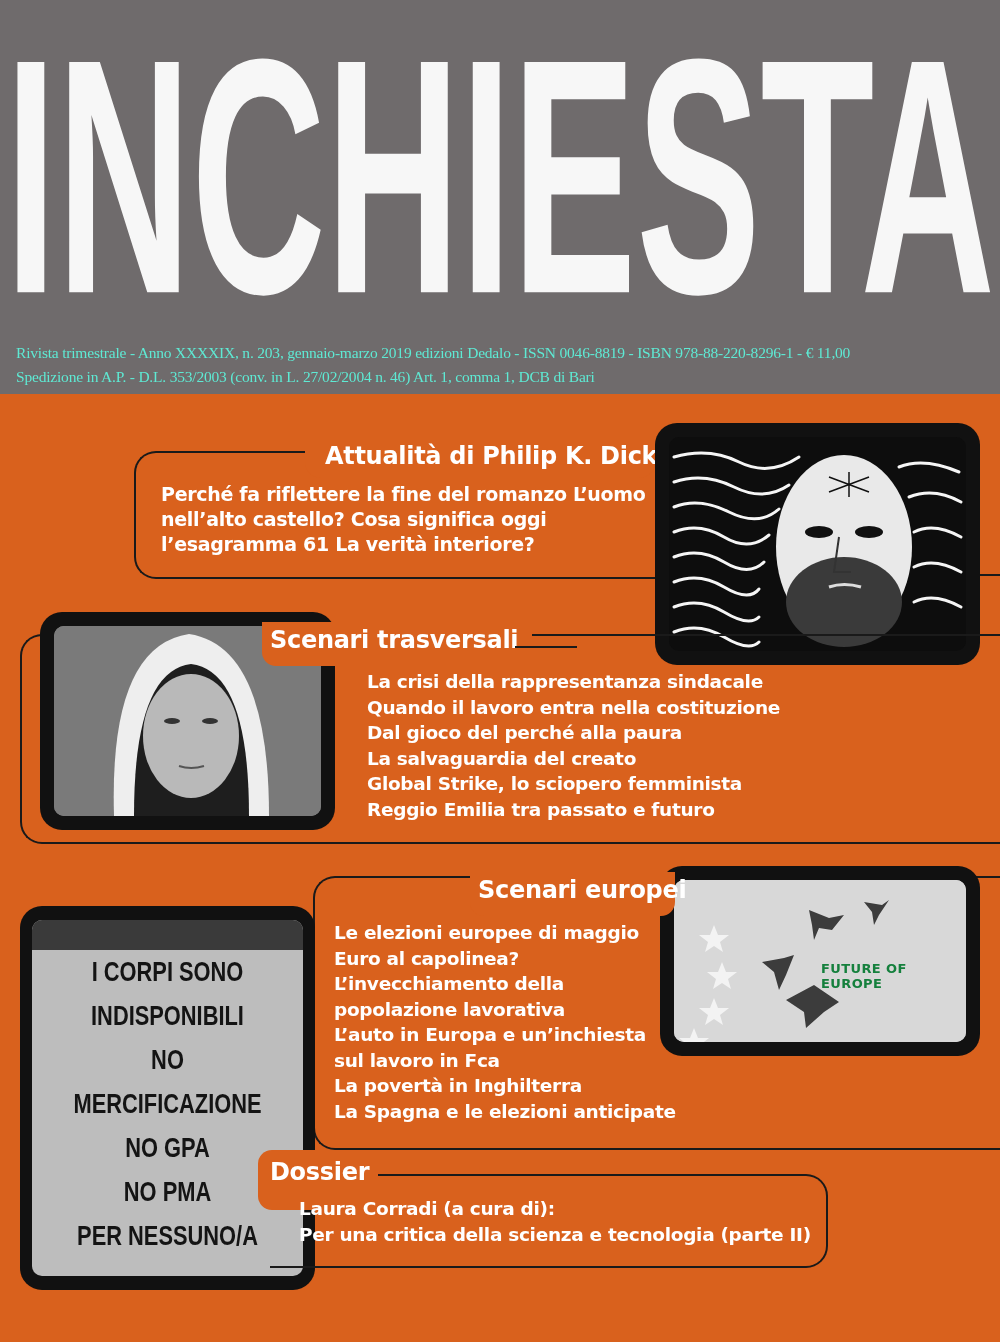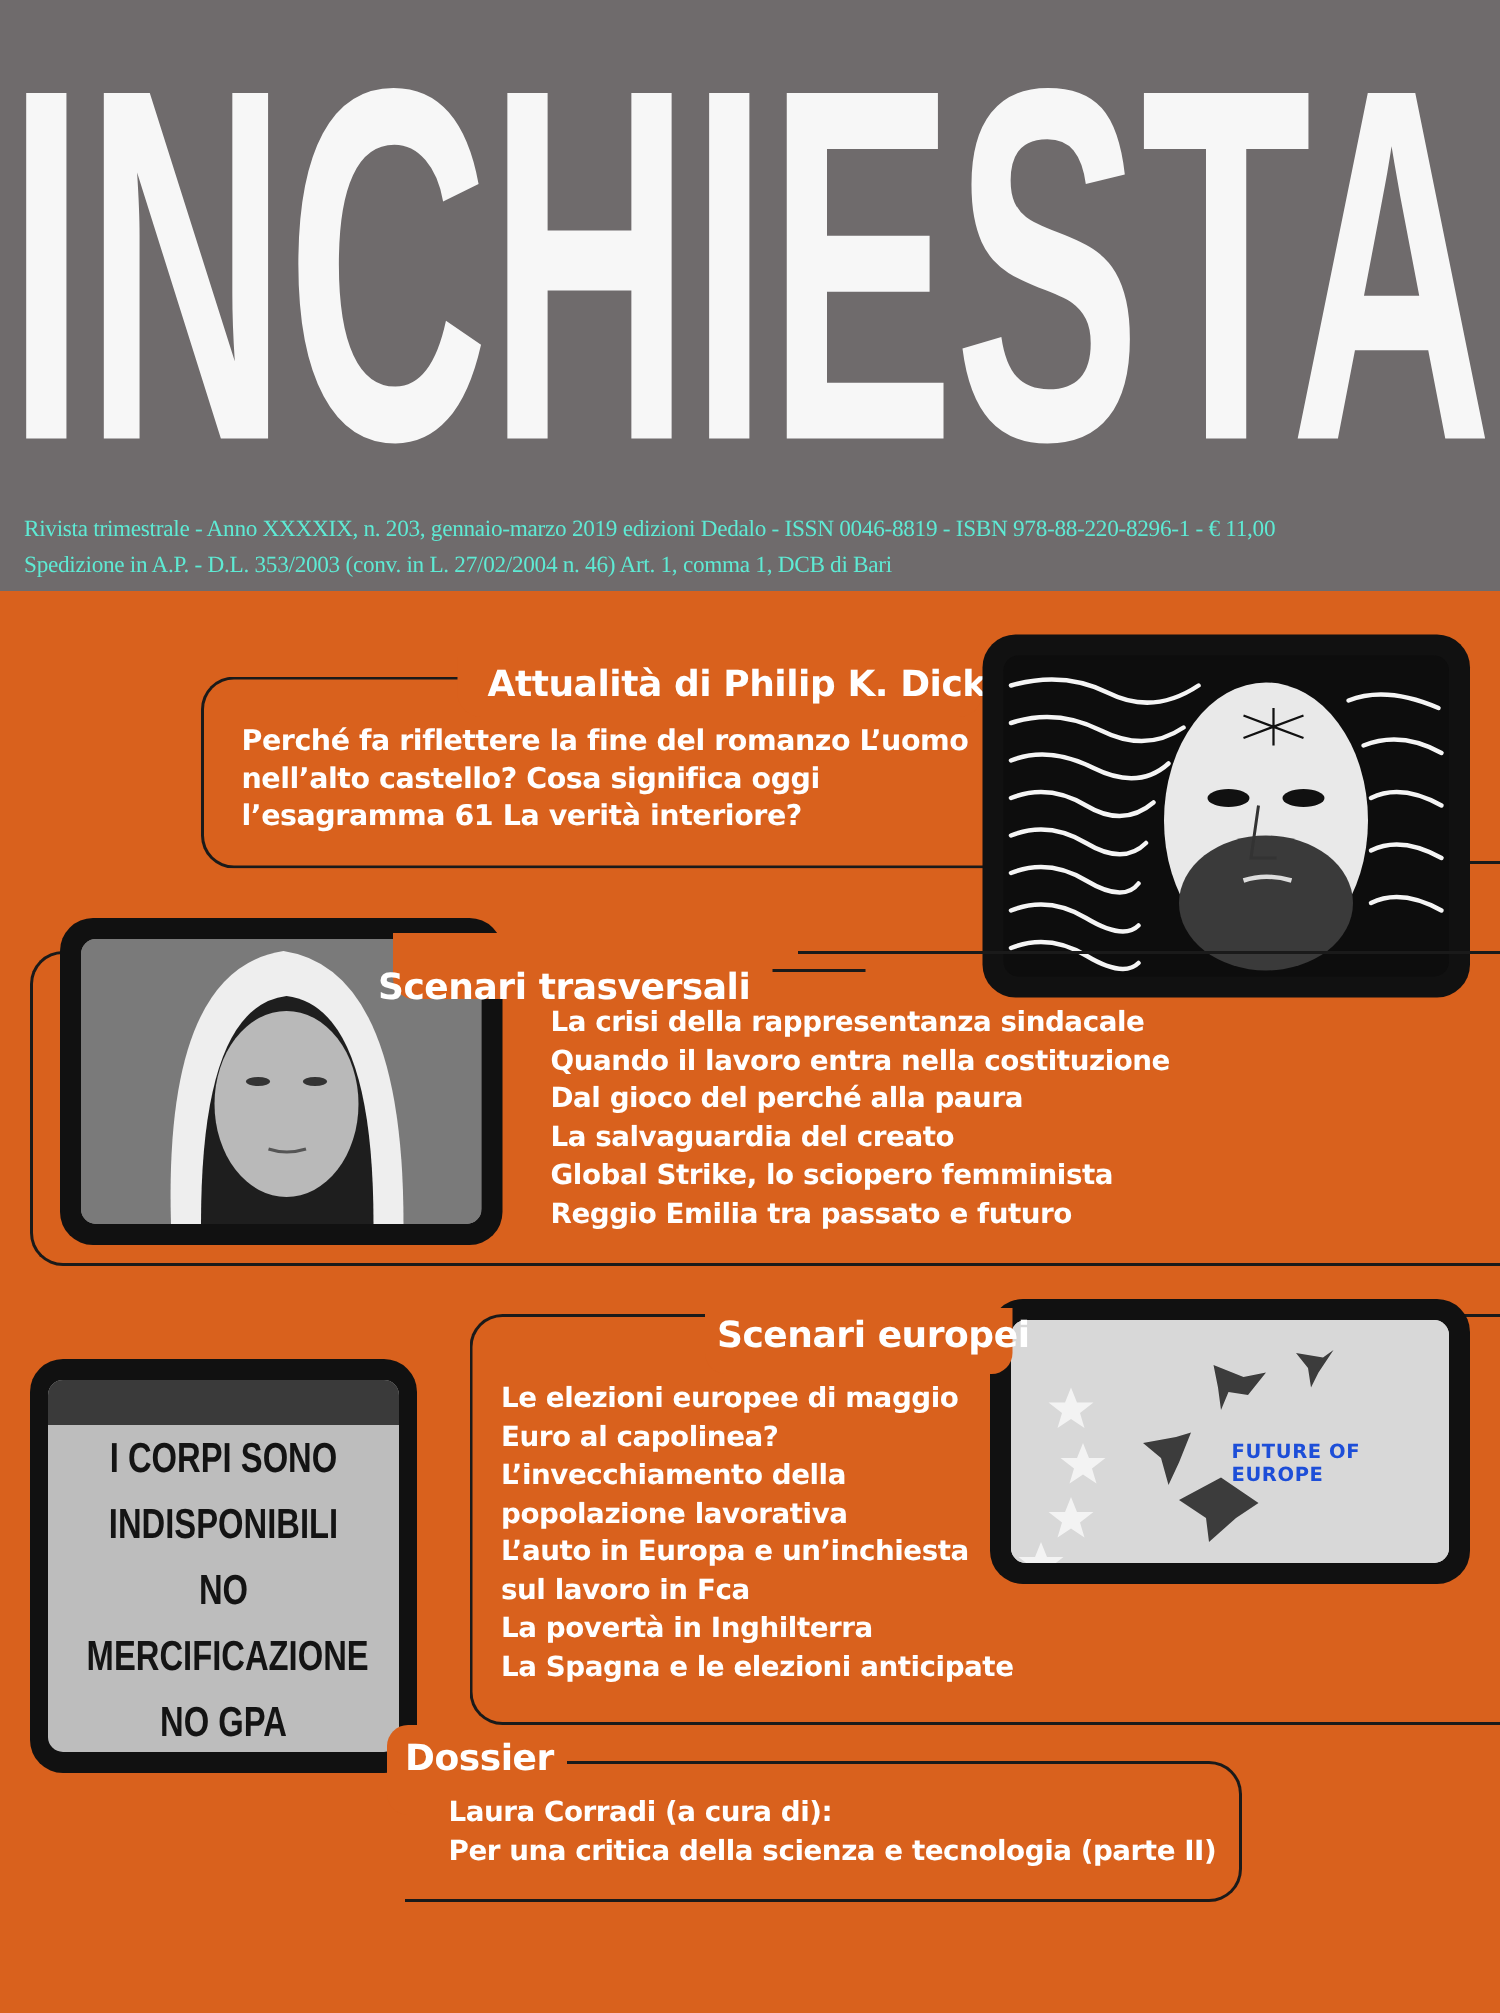--- a/index.html
+++ b/index.html
@@ -112,21 +112,21 @@
       <path d="M60 190 Q55 20 135 8 Q215 20 215 190 Z" fill="#eeeeee"></path>
       <path d="M80 190 Q80 45 137 38 Q195 45 195 190 Z" fill="#1e1e1e"></path>
       <ellipse cx="137" cy="110" rx="48" ry="62" fill="#b9b9b9"></ellipse>
       <ellipse cx="118" cy="95" rx="8" ry="3" fill="#333"></ellipse>
       <ellipse cx="156" cy="95" rx="8" ry="3" fill="#333"></ellipse>
       <path d="M125 140 Q137 144 150 140" stroke="#555" stroke-width="2" fill="none"></path>
     </svg>
   </div>
 </div>
 <div class="tab-bg" style="left:262px; top:622px; width:270px; height:44px; border-radius:0 0 0 14px;"></div>
-<div class="section-title" style="left:252px; top:626px;margin-top:18px;">Scenari trasversali</div>
+<div class="section-title" style="left:270px; top:626px;">Scenari trasversali</div>
 <div class="hr" style="left:515px; top:646px; width:62px;"></div>
 <div class="items" style="left:367px; top:669px;">
   <div>La crisi della rappresentanza sindacale</div>
   <div>Quando il lavoro entra nella costituzione</div>
   <div>Dal gioco del perché  alla paura</div>
   <div>La salvaguardia del creato</div>
   <div>Global Strike, lo sciopero femminista</div>
   <div>Reggio Emilia tra passato e futuro</div>
 </div>
 
@@ -141,37 +141,37 @@
         <polygon points="40,118 44,128 55,128 46,135 49,145 40,139 31,145 34,135 25,128 36,128"></polygon>
         <polygon points="20,148 24,158 35,158 26,165 29,175 20,169 11,175 14,165 5,158 16,158"></polygon>
       </g>
       <g fill="#3c3c3c">
         <polygon points="135,30 155,38 170,35 158,50 145,48 140,60 138,45"></polygon>
         <polygon points="190,22 208,25 215,20 205,35 200,45 198,32"></polygon>
         <polygon points="88,82 110,78 120,75 112,95 105,110 100,92"></polygon>
         <polygon points="112,120 140,105 165,122 150,132 132,148 130,132"></polygon>
       </g>
     </svg>
-    <div style="position:absolute; left:147px; top:81px; font-weight:bold; font-size:13px; color:#1d4ed8; letter-spacing:0.4px;">FUTURE OF EUROPE</div>
+    <div style="position:absolute; left:147px; top:81px; font-weight:bold; font-size:13px; color:#15803d; letter-spacing:0.4px;">FUTURE OF EUROPE</div>
   </div>
 </div>
 <div class="tab-bg" style="left:470px; top:872px; width:205px; height:44px; border-radius:0 0 14px 14px;"></div>
 <div class="section-title" style="left:478px; top:876px;">Scenari europei</div>
 <div class="items" style="left:334px; top:920px;">
   <div>Le elezioni europee di maggio</div>
   <div>Euro al capolinea?</div>
   <div>L’invecchiamento della</div>
   <div>popolazione lavorativa</div>
   <div>L’auto in Europa  e un’inchiesta</div>
   <div>sul lavoro in Fca</div>
   <div>La povertà in Inghilterra</div>
   <div>La Spagna e le elezioni anticipate</div>
 </div>
 
-<div class="frame" style="left:20px; top:906px; width:258px; height:276px;">
+<div class="frame" style="left:20px; top:906px; width:258px; height:384px;padding-left:37px;">
   <div class="inner" style="background:#bdbdbd; left:12px; right:12px; top:14px; bottom:14px;">
     <div style="position:absolute; left:0; top:0; right:0; height:30px; background:#3a3a3a;"></div>
     <div style="position:absolute; left:0; right:0; top:30px; text-align:center; font-family:'Liberation Sans', sans-serif; font-weight:bold; color:#141414; font-size:28px; line-height:44px; transform:scaleX(0.78); transform-origin:center top; white-space:nowrap;">
       <div>I CORPI SONO</div>
       <div>INDISPONIBILI</div>
       <div>NO</div>
       <div>MERCIFICAZIONE</div>
       <div>NO GPA</div>
       <div>NO PMA</div>
       <div>PER NESSUNO/A</div>

